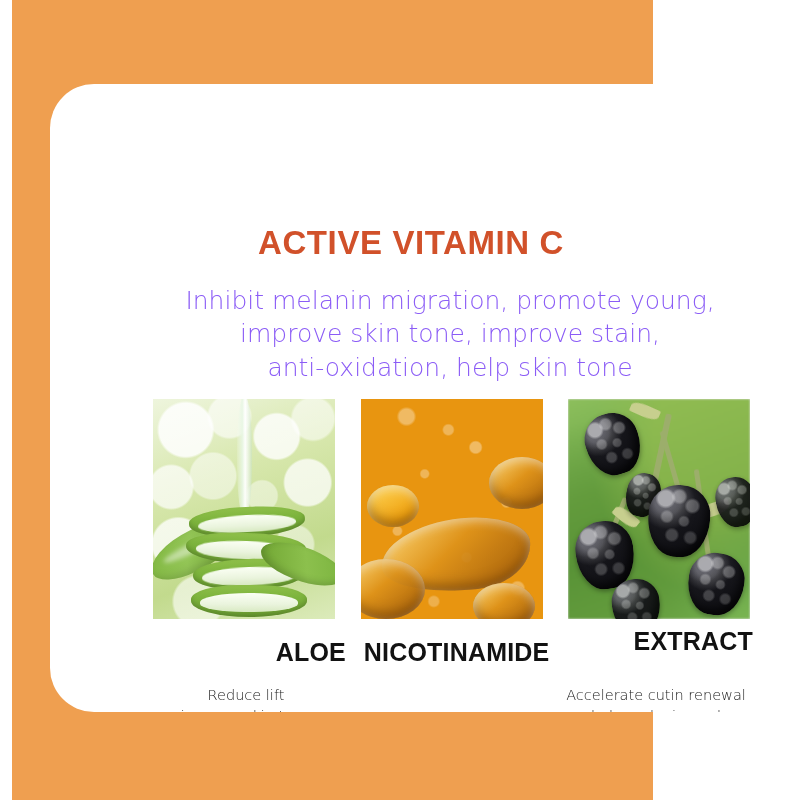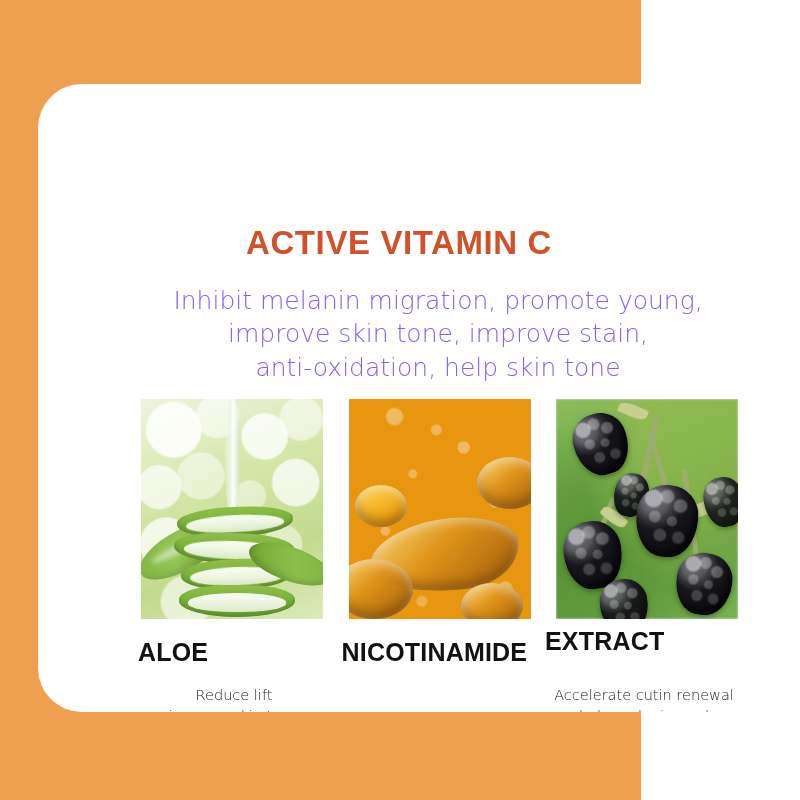--- a/index.html
+++ b/index.html
@@ -11,20 +11,21 @@
     height: 800px;
     font-family: "DejaVu Sans", sans-serif;
     overflow: hidden;
   }
   .poster {
     position: relative;
     width: 641px;
     height: 800px;
     background: #ef9f50;
     box-sizing: border-box;
+    margin-left: 12px;
   }
   .card {
     position: absolute;
     left: 38px;
     top: 84px;
     width: 722px;
     height: 628px;
     background: #ffffff;
     border-radius: 44px;
     box-sizing: border-box;
@@ -275,21 +276,21 @@
     position: absolute;
     top: 543px;
     left: 100px;
     width: 603px;
     display: flex;
     justify-content: space-between;
     align-items: flex-start;
   }
   .name-cell {
     width: 196px;
-    text-align: left;
+    text-align: right;
     font-family: "Liberation Sans", sans-serif;
     font-weight: bold;
     font-size: 25px;
     color: #121212;
     line-height: 1.12;
     letter-spacing: .2px;
   }
   .name-cell.pushed { padding-top: 11px; }
 
   .descs {

